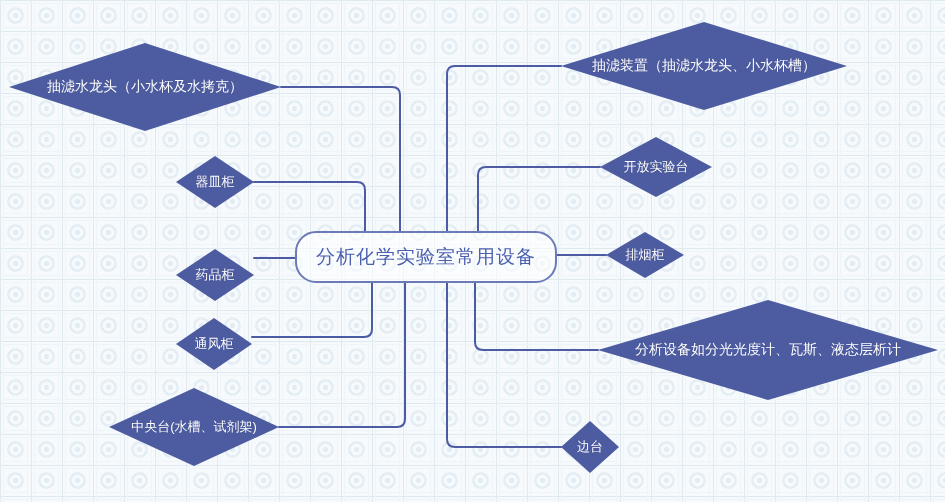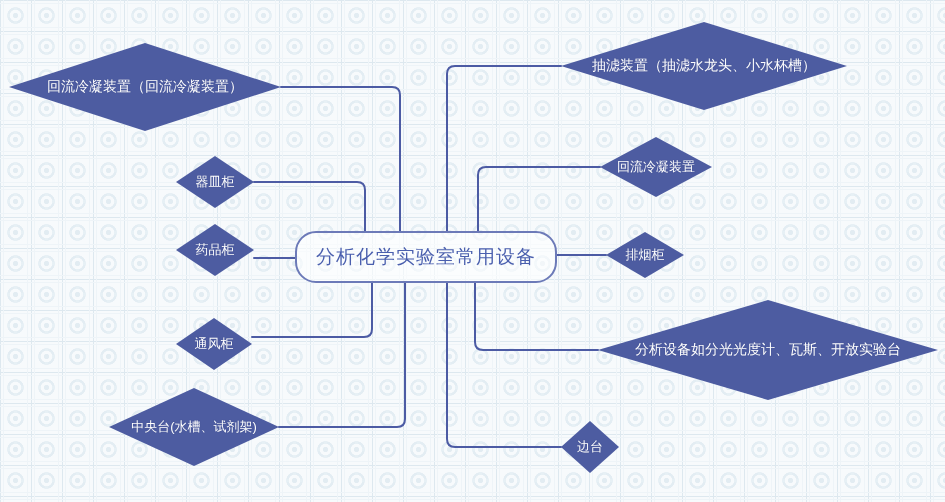--- a/index.html
+++ b/index.html
@@ -78,56 +78,56 @@
     <path d="M252 337 H364 Q372 337 372 329 V283"></path>
     <path d="M279 427 H397 Q405 427 405 419 V283"></path>
     <path d="M447 231 V74 Q447 66 455 66 H561"></path>
     <path d="M478 231 V175 Q478 167 486 167 H600"></path>
     <path d="M557 255 H606"></path>
     <path d="M475 283 V342 Q475 350 483 350 H598"></path>
     <path d="M447 283 V439 Q447 447 455 447 H561"></path>
   </svg>
 
   <div class="node diamond big" style="left:9px; top:43px; width:272px; height:88px;">
-    <span>回流冷凝装置（回流冷凝装置）</span>
+    <span>抽滤水龙头（小水杯及水拷克）</span>
   </div>
 
   <div class="node diamond" style="left:176px; top:156px; width:78px; height:52px;font-family:Liberation Serif, serif;">
     <span>器皿柜</span>
   </div>
 
-  <div class="node diamond" style="left:176px; top:224px; width:78px; height:52px;">
+  <div class="node diamond" style="left:176px; top:249px; width:78px; height:52px;">
     <span>药品柜</span>
   </div>
 
   <div class="node diamond" style="left:176px; top:318px; width:76px; height:52px;">
     <span>通风柜</span>
   </div>
 
   <div class="node diamond" style="left:109px; top:388px; width:170px; height:78px;">
     <span>中央台(水槽、试剂架)</span>
   </div>
 
   <div class="node root" style="left:295px; top:231px; width:262px; height:52px;">
     <span>分析化学实验室常用设备</span>
   </div>
 
   <div class="node diamond big" style="left:561px; top:22px; width:286px; height:88px;">
     <span>抽滤装置（抽滤水龙头、小水杯槽）</span>
   </div>
 
   <div class="node diamond" style="left:600px; top:137px; width:112px; height:60px;">
-    <span>回流冷凝装置</span>
+    <span>开放实验台</span>
   </div>
 
   <div class="node diamond" style="left:606px; top:232px; width:78px; height:46px;">
     <span>排烟柜</span>
   </div>
 
   <div class="node diamond big" style="left:598px; top:300px; width:340px; height:100px;">
-    <span>分析设备如分光光度计、瓦斯、开放实验台</span>
+    <span>分析设备如分光光度计、瓦斯、液态层析计</span>
   </div>
 
   <div class="node diamond" style="left:561px; top:421px; width:58px; height:52px;">
     <span>边台</span>
   </div>
 
 </div>
 
 </body></html>

